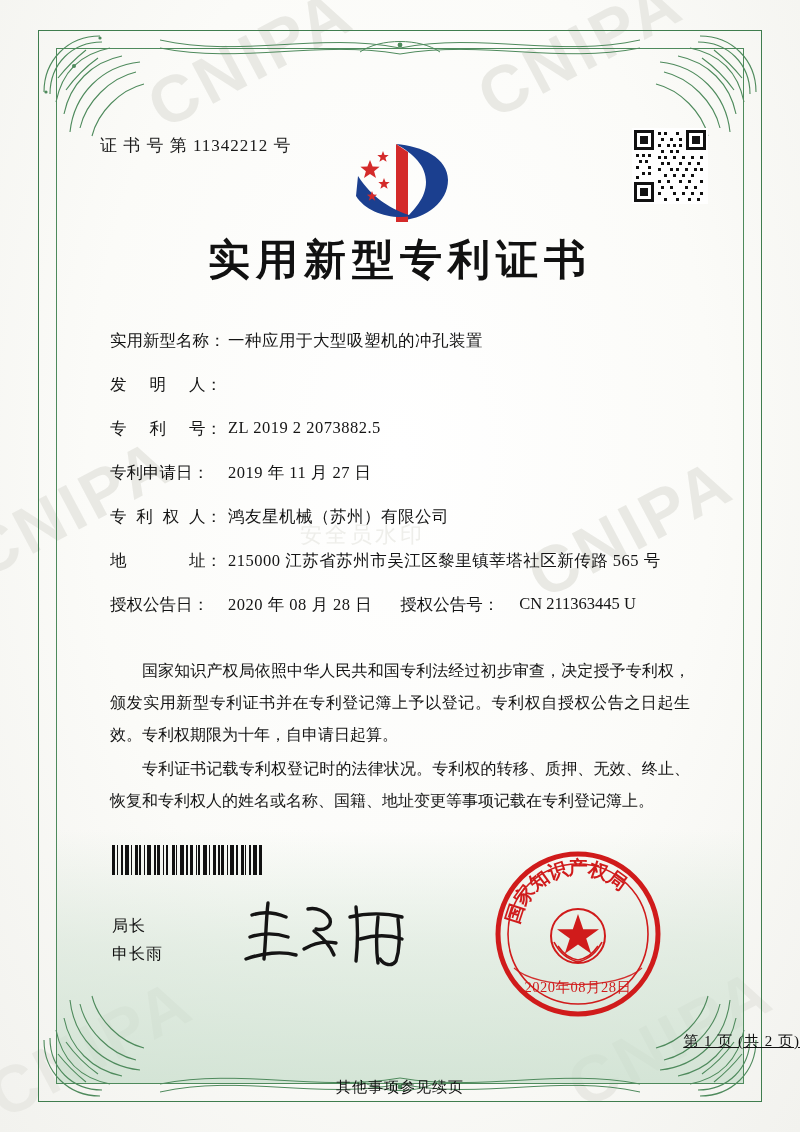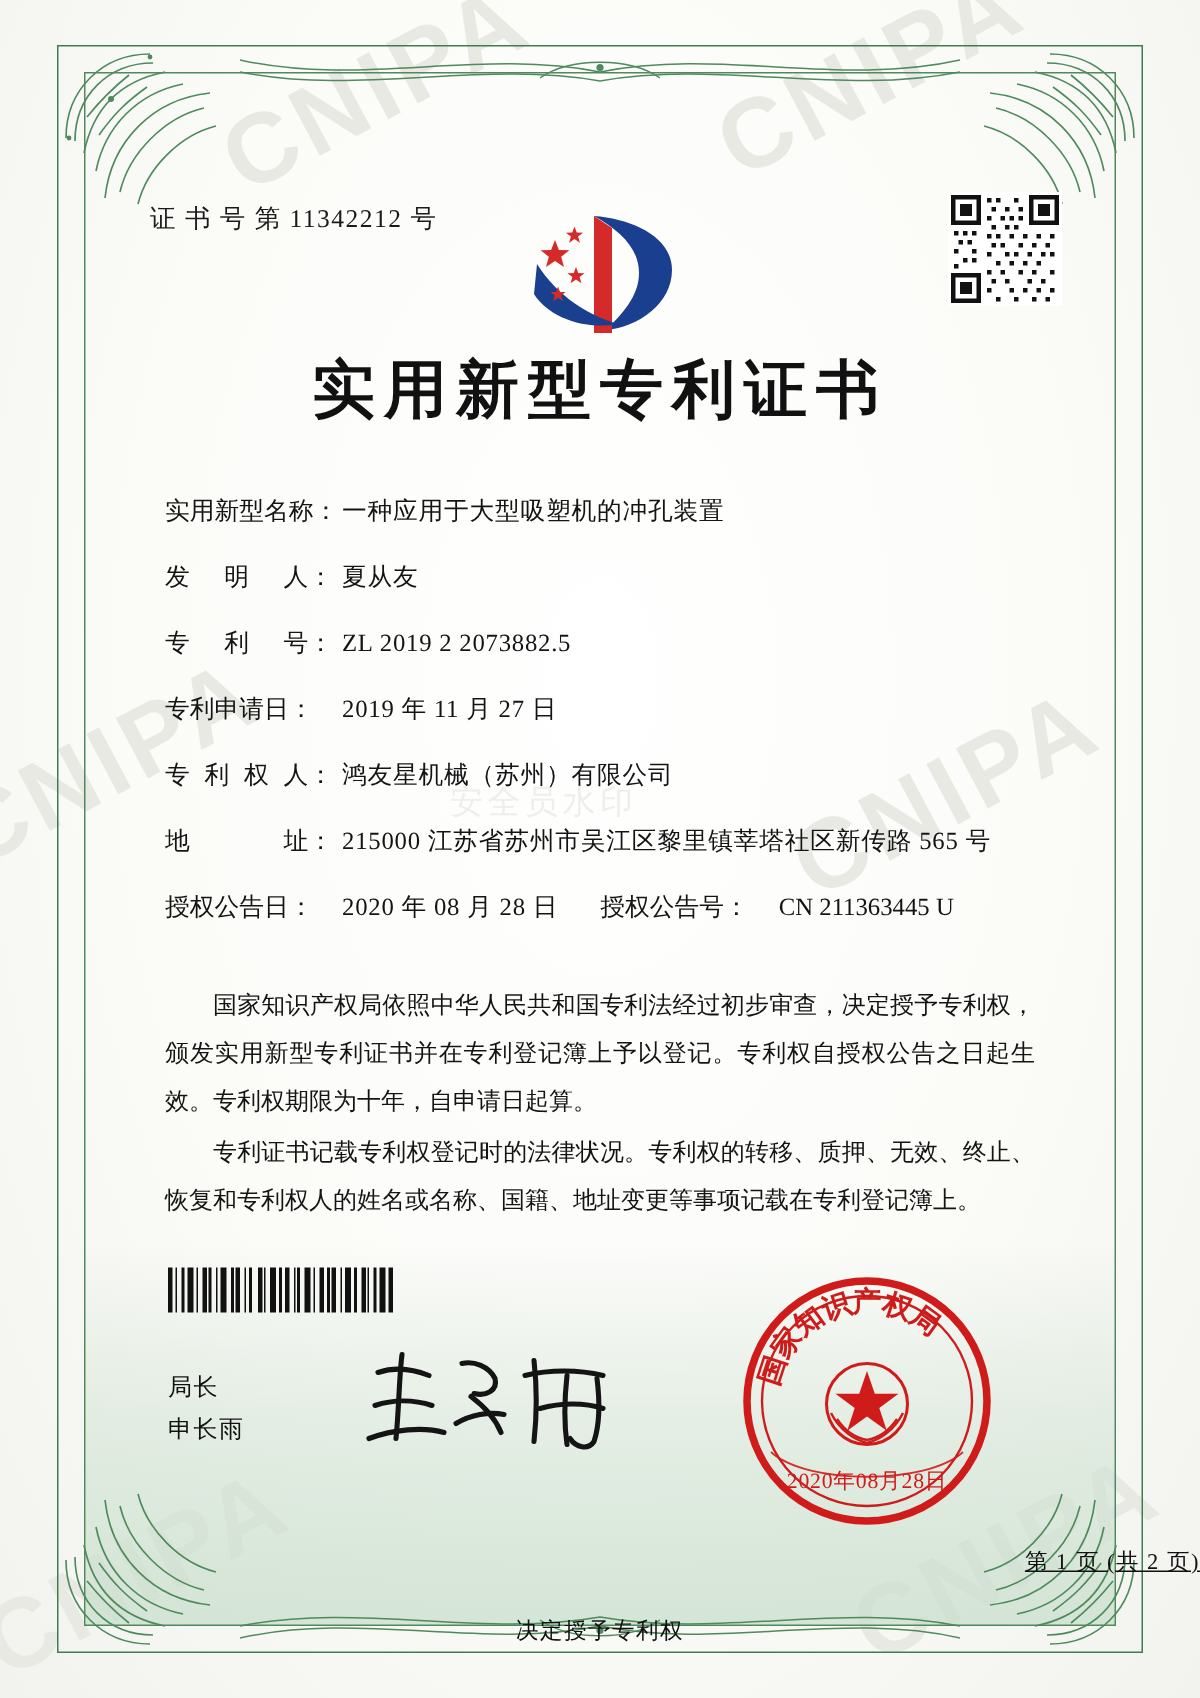--- a/index.html
+++ b/index.html
@@ -127,21 +127,21 @@
   
   .fields {
     position: absolute;
     left: 110px; top: 330px;
     width: 580px;
     font-size: 16.5px;
     color: #141414;
   }
   .field-row {
     display: flex;
-    align-items: center;
+    align-items: flex-start;
     margin-bottom: 22px;
   }
   .field-label {
     width: 118px;
     flex: 0 0 118px;
     letter-spacing: 0;
     white-space: nowrap;
   }
   .field-label.spaced {
     display: flex;
@@ -462,21 +462,20 @@
       <div class="field-label">实用新型名称：</div>
       <div class="field-value">一种应用于大型吸塑机的冲孔装置</div>
     </div>
 
     <div class="field-row">
       <div class="field-label spaced">
         <span>发</span>
         <span>明</span>
         <span>人：</span>
       </div>
-      <div class="field-value">夏从友</div>
     </div>
 
     <div class="field-row">
       <div class="field-label spaced">
         <span>专</span>
         <span>利</span>
         <span>号：</span>
       </div>
       <div class="field-value">ZL 2019 2 2073882.5</div>
     </div>
@@ -637,14 +636,14 @@
         </g>
       </g>
       <g stroke="#d01b1b" stroke-width="1.2" fill="none" opacity="0.9">
         <path d="M22 120 C46 142 126 142 150 120"></path>
       </g>
     </svg>
   </div>
   <div class="seal-date">2020年08月28日</div>
 
   <div class="page-no">第 1 页 (共 2 页)</div>
-  <div class="footer-note">决定授予专利权</div>
+  <div class="footer-note">其他事项参见续页</div>
 </div>
 
 </body></html>

